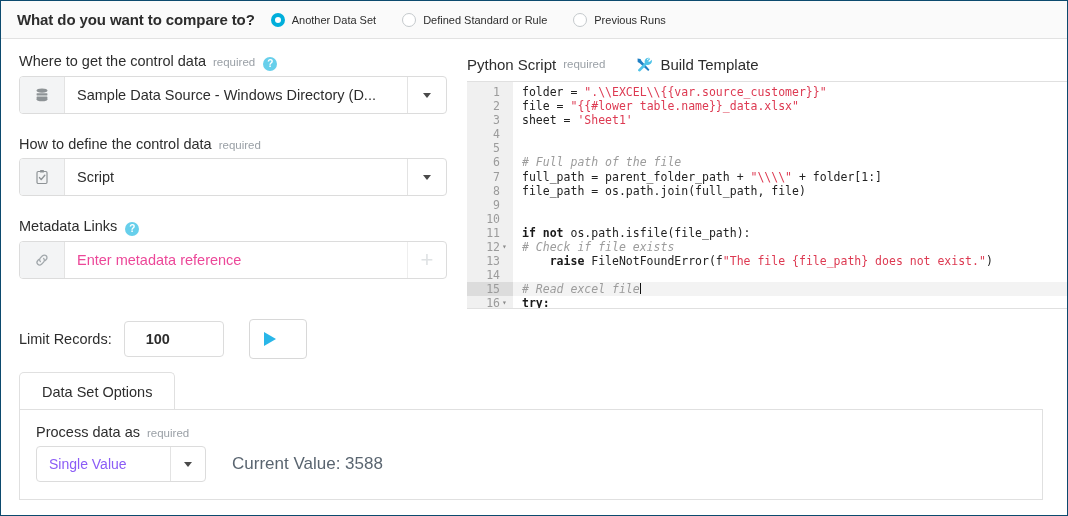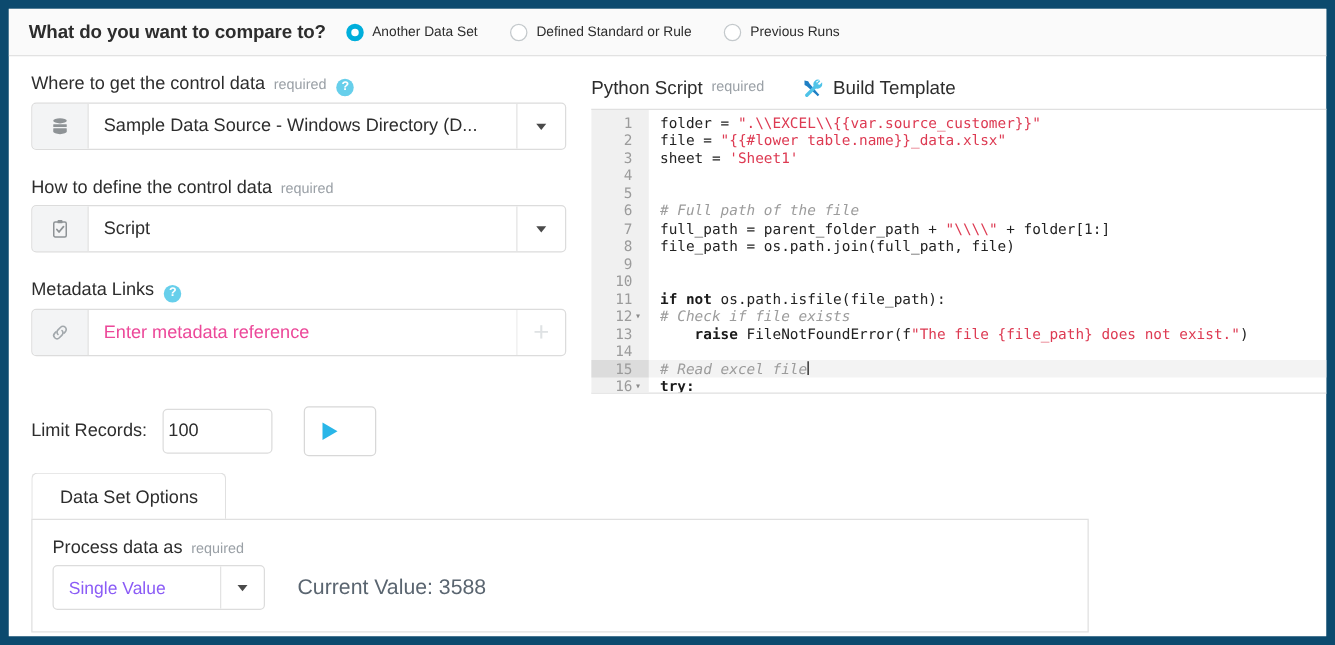--- a/index.html
+++ b/index.html
@@ -10,21 +10,21 @@
   body {
     font-family: "Liberation Sans", sans-serif;
     color: #333333;
     -webkit-font-smoothing: antialiased;
   }
   #app {
     position: relative;
     width: 1068px;
     height: 516px;
     box-sizing: border-box;
-    border: 7px solid #0c4a6e;
+    border: 1px solid #0c4a6e;
     background: #ffffff;
     overflow: hidden;
   }
 
   
   .compare-bar {
     position: absolute;
     left: 0; top: 0;
     width: 1066px;
     height: 38px;
@@ -265,31 +265,32 @@
     top: 318px;
     display: flex;
     align-items: center;
   }
   .limit-label {
     font-size: 14.5px;
     color: #2d2d2d;
     margin-right: 12px;
   }
   .limit-box {
-    width: 88px;
+    width: 100px;
     height: 36px;
     border: 1px solid #dcdcdc;
     border-radius: 4px;
     background: #ffffff;
     display: flex;
     align-items: center;
-    padding-left: 4px;
+    padding-left: 21px;
     box-sizing: border-box;
     font-size: 14.5px;
     color: #2d2d2d;
+    font-weight: bold;
   }
   .preview-btn {
     margin-left: 25px;
     height: 38px;
     border: 1px solid #d8d8d8;
     border-radius: 4px;
     background: #ffffff;
     display: flex;
     align-items: center;
     padding: 0 18px 0 14px;
@@ -305,21 +306,21 @@
   .preview-label {
     font-size: 15px;
     color: #2d2d2d;
   }
 
   
   .tabwrap {
     position: absolute;
     left: 18px;
     top: 371px;
-    width: 846px;
+    width: 1024px;
     height: 130px;
   }
   .tabstrip {
     display: flex;
     align-items: flex-end;
     height: 38px;
   }
   .tab {
     height: 38px;
     padding: 0 22px;

